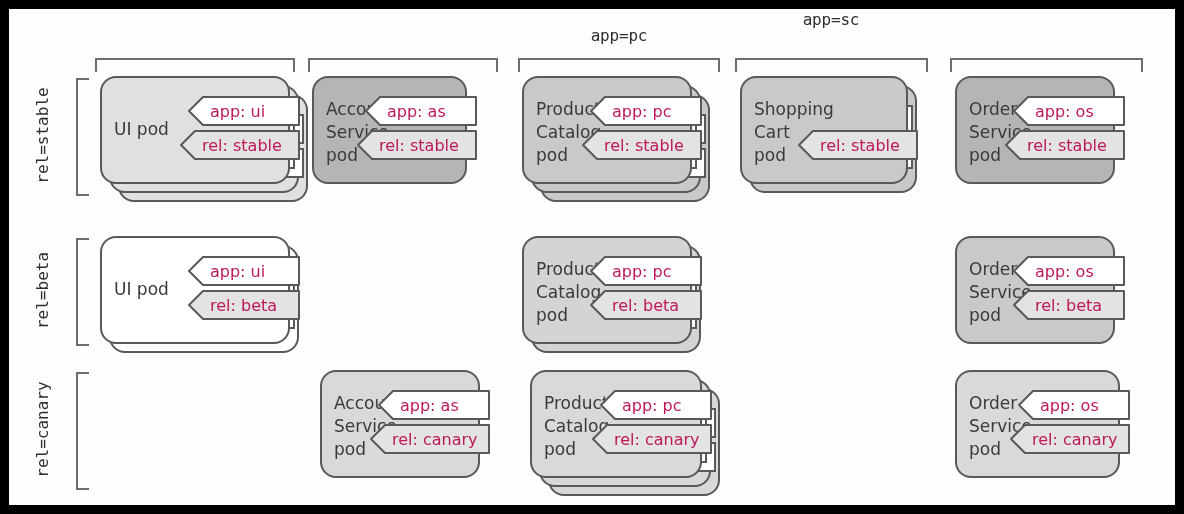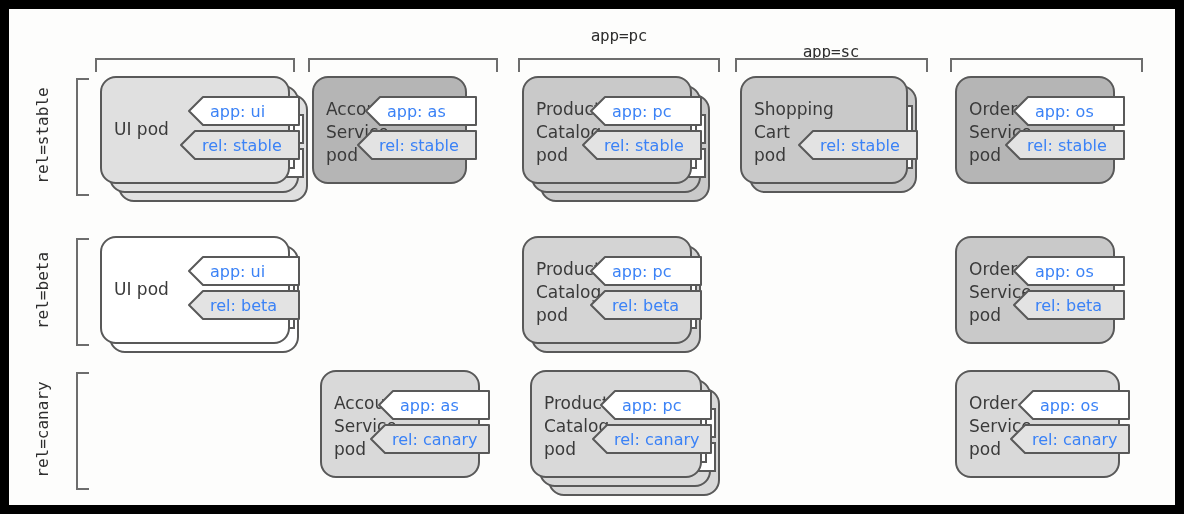--- a/index.html
+++ b/index.html
@@ -67,21 +67,21 @@
     white-space:pre-line;
   }
   
   .tag{
     position:absolute;
     box-sizing:border-box;
     display:flex;
     align-items:center;
     height:30px;
     font-size:16px;
-    color:#3b82f6;
+    color:#be185d;
     padding-left:22px;
     padding-right:8px;
     white-space:nowrap;
   }
   .tag svg{position:absolute;left:0;top:0;}
   .tag span{position:relative;z-index:2;}
   .tag-back{
     position:absolute;
     border:2px solid #595959;
     background:#ffffff;
@@ -90,21 +90,21 @@
   }
 </style>
 </head>
 <body>
 
 <div id="canvas">
     <div class="col-bracket" style="left: 86px; top: 49px; width: 200px;"></div>
     <div class="col-bracket" style="left: 299px; top: 49px; width: 190px;"></div>
     <div class="col-head" style="left: 530px; top: 17px; width: 160px;">app=pc</div>
     <div class="col-bracket" style="left: 509px; top: 49px; width: 202px;"></div>
-    <div class="col-head" style="left: 742px; top: 1px; width: 160px; margin-top: 32px;">app=sc</div>
+    <div class="col-head" style="left: 742px; top: 1px; width: 160px;">app=sc</div>
     <div class="col-bracket" style="left: 726px; top: 49px; width: 193px;"></div>
     <div class="col-bracket" style="left: 941px; top: 49px; width: 193px;"></div>
     <div class="row-label" style="width: 150px; left: -42px; top: 117px;">rel=stable</div>
     <div class="row-bracket" style="left: 67px; top: 69px; height: 118px;"></div>
     <div class="row-label" style="width: 150px; left: -42px; top: 272px;">rel=beta</div>
     <div class="row-bracket" style="left: 67px; top: 229px; height: 108px;"></div>
     <div class="row-label" style="width: 150px; left: -42px; top: 411px;">rel=canary</div>
     <div class="row-bracket" style="left: 67px; top: 363px; height: 118px;"></div>
     <div class="pod-group" style="left: 91px; top: 67px; width: 230px; height: 148px;">
       <div class="pod" style="left: 18px; top: 18px; width: 190px; height: 108px; background: rgb(224, 224, 224);"></div>

